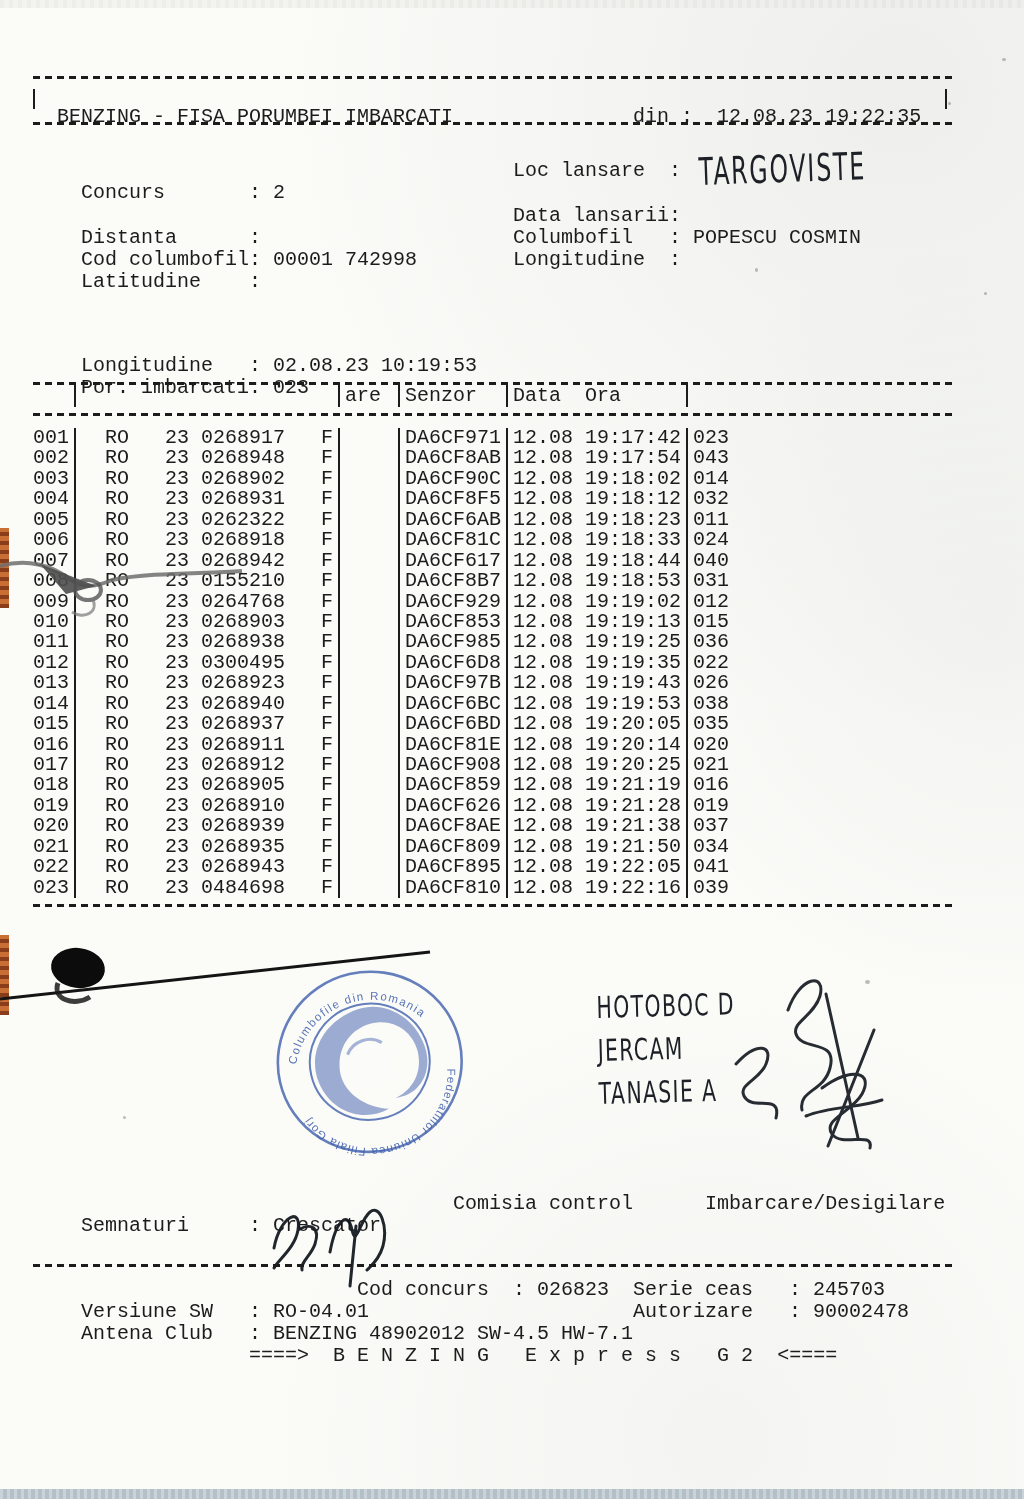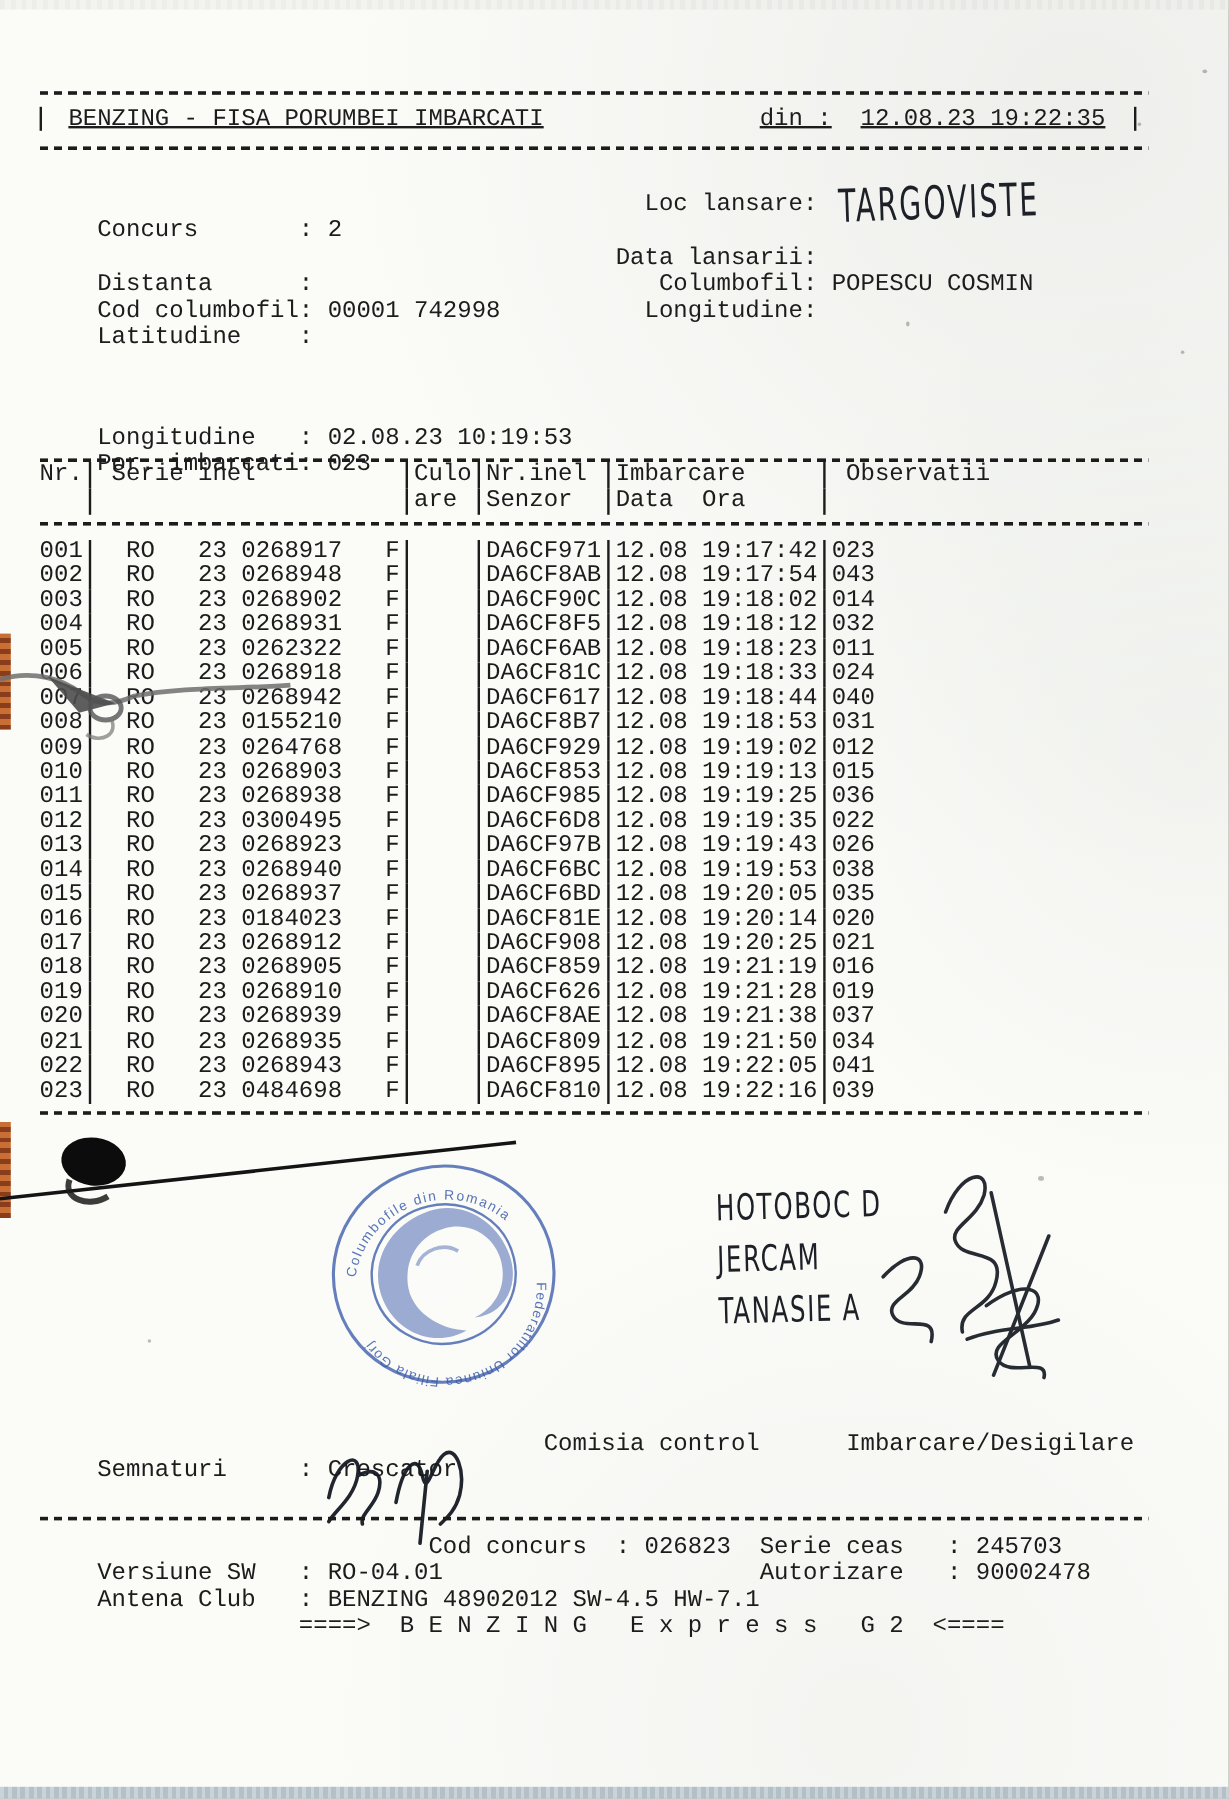--- a/index.html
+++ b/index.html
@@ -11,29 +11,29 @@
       radial-gradient(circle at 70% 96%, rgba(110,120,115,.05), transparent 30%),
       #fbfbf8;
     font-family:"Liberation Mono",monospace;font-size:20px;color:#1c1c1c;
   }
   .line{position:absolute;left:33px;height:22px;line-height:22px;white-space:pre;}
   .lbl{display:inline-block;position:relative;white-space:pre;vertical-align:top;}
   .lbl::after{content:":";position:absolute;left:100%;top:0;}
   .w14{width:14ch}.w13{width:13ch}
   .val{margin-left:2ch;white-space:pre;}
   .sfx2{margin-left:2ch}.sfx1{margin-left:1ch}
-  .rcol{position:absolute;left:40ch;top:0;white-space:pre;text-align:right;}
+  .rcol{position:absolute;left:40ch;top:0;white-space:pre;}
   .at27{position:absolute;left:27ch;top:0}.at35{position:absolute;left:35ch;top:0}
   .at50{position:absolute;left:50ch;top:0}.at56{position:absolute;left:56ch;top:0}
   .dash{height:3px;width:77ch;background:repeating-linear-gradient(90deg,#1c1c1c 0 7px,transparent 7px 12px);}
   
   .hdr{position:absolute;left:33px;top:76px;width:77ch;height:50px;}
   .hdr .dash{position:absolute;left:0}
   .hdr .d1{top:0}.hdr .d2{top:46px}
-  .hdr .htext{position:absolute;top:13px;height:22px;line-height:22px;white-space:pre;text-decoration:underline;}
+  .hdr .htext{position:absolute;top:30px;height:22px;line-height:22px;white-space:pre;}
   .hpipe{position:absolute;width:2px;height:20px;top:13px;background:#1c1c1c;}
   .t-title{left:2ch}.t-din{left:50ch}.t-dt{left:57ch}
   
   .tbl{position:absolute;left:33px;top:382px;}
   .trow{display:grid;grid-template-columns:3ch 1ch 21ch 1ch 4ch 1ch 8ch 1ch 14ch 1ch 4ch;
         height:20.45px;line-height:20.45px;white-space:pre;}
   .hrow{height:22px;line-height:22px;}
   .vb{justify-self:center;width:2px;height:100%;background:#1c1c1c;}
   .ml1{margin-left:1ch}.ml2{margin-left:2ch}.ml3{margin-left:3ch}
   .tbody{margin-top:12px}
@@ -94,28 +94,20 @@
   </div>
   <div class="line" style="top:355px">
     <span class="lbl w14">Por. imbarcati</span><span class="val">023</span>
   </div>
 
   <div class="hand loc-hand">TARGOVISTE</div>
 
   <div class="tbl">
     <div class="dash"></div>
     <div class="trow hrow">
-      <span>Nr.</span><span class="vb"></span>
-      <span><span class="ml1">Serie inel</span></span><span class="vb"></span>
-      <span>Culo</span><span class="vb"></span>
-      <span>Nr.inel</span><span class="vb"></span>
-      <span>Imbarcare</span><span class="vb"></span>
-      <span><span class="ml1">Observatii</span></span>
-    </div>
-    <div class="trow hrow">
       <span></span><span class="vb"></span>
       <span></span><span class="vb"></span>
       <span>are</span><span class="vb"></span>
       <span>Senzor</span><span class="vb"></span>
       <span><span>Data</span><span class="ml2">Ora</span></span><span class="vb"></span>
       <span></span>
     </div>
     <div class="dash d-mid"></div>
     <div class="tbody">
 
@@ -249,21 +241,21 @@
           <span>015</span><span class="vb"></span>
           <span><span class="ml2">RO</span><span class="ml3">23</span><span class="ml1">0268937</span><span class="ml3">F</span></span><span class="vb"></span>
           <span></span><span class="vb"></span>
           <span>DA6CF6BD</span><span class="vb"></span>
           <span><span>12.08</span><span class="ml1">19:20:05</span></span><span class="vb"></span>
           <span>035</span>
         </div>
 
         <div class="trow">
           <span>016</span><span class="vb"></span>
-          <span><span class="ml2">RO</span><span class="ml3">23</span><span class="ml1">0184023</span><span class="ml3">F</span></span><span class="vb"></span>
+          <span><span class="ml2">RO</span><span class="ml3">23</span><span class="ml1">0268911</span><span class="ml3">F</span></span><span class="vb"></span>
           <span></span><span class="vb"></span>
           <span>DA6CF81E</span><span class="vb"></span>
           <span><span>12.08</span><span class="ml1">19:20:14</span></span><span class="vb"></span>
           <span>020</span>
         </div>
 
         <div class="trow">
           <span>017</span><span class="vb"></span>
           <span><span class="ml2">RO</span><span class="ml3">23</span><span class="ml1">0268912</span><span class="ml3">F</span></span><span class="vb"></span>
           <span></span><span class="vb"></span>

